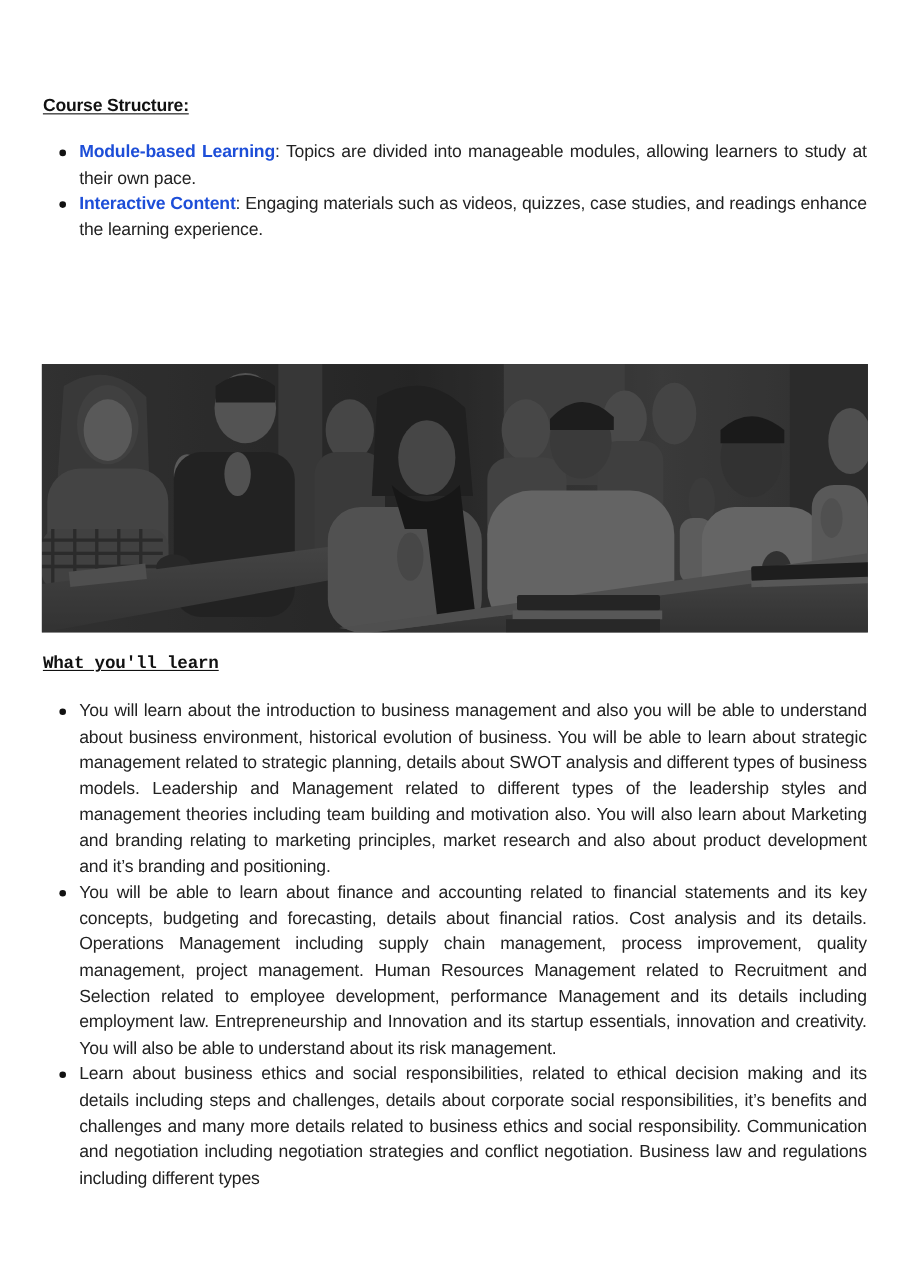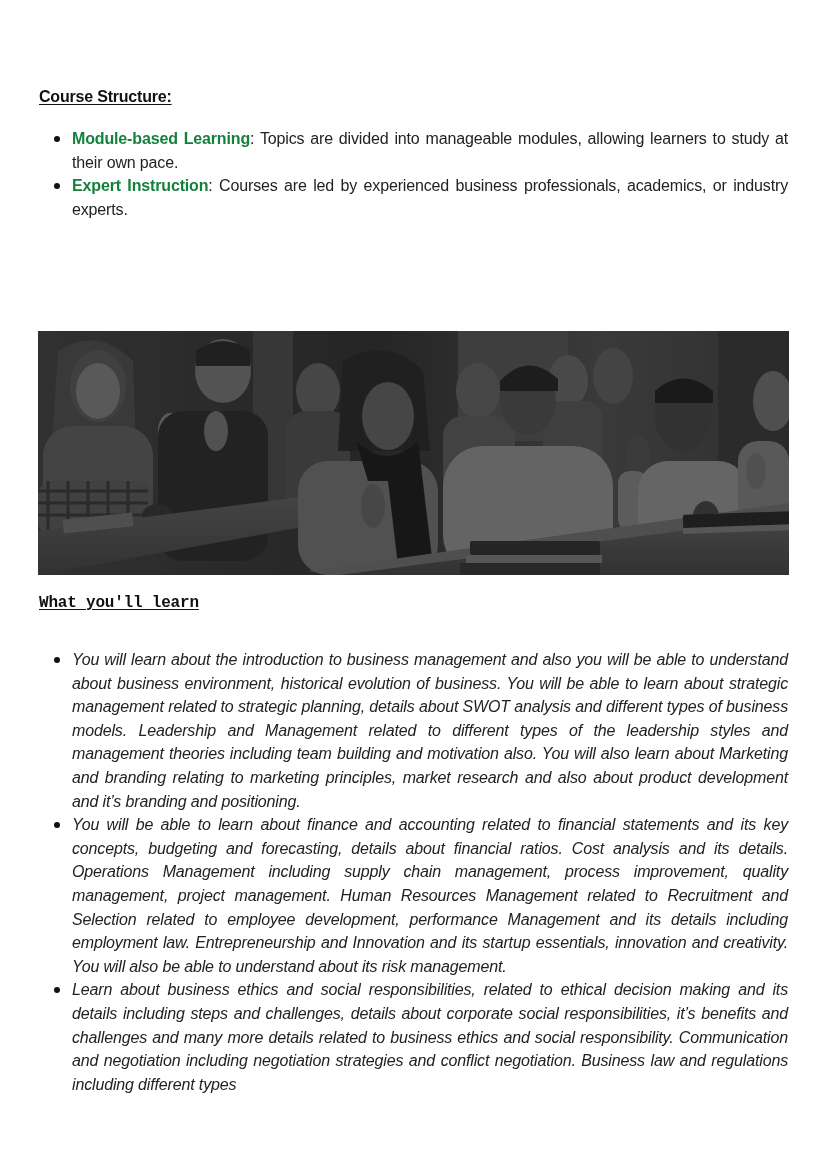--- a/index.html
+++ b/index.html
@@ -56,24 +56,24 @@
       position: absolute;
       left: -18px;
       top: 9px;
       width: 6px;
       height: 6px;
       border-radius: 50%;
       background: #111111;
     }
     ul.doc-list li .term {
       font-weight: bold;
-      color: #15803d;
+      color: #1d4ed8;
     }
     #list-course { top: 127px; }
-    #list-learn { top: 648px; font-style: italic; }
+    #list-learn { top: 635px; }
 
     .photo {
       position: absolute;
       left: 38px;
       top: 331px;
       width: 751px;
       height: 244px;
       background: #3a3a3a;
       overflow: hidden;
     }
@@ -84,21 +84,21 @@
 
 <div class="page">
 
   <h2 id="h-course" class="section-heading">Course Structure:</h2>
 
   <ul id="list-course" class="doc-list">
     <li>
       <span class="bullet"></span><span class="term">Module-based Learning</span><span>: Topics are divided into manageable modules, allowing learners to study at their own pace.</span>
     </li>
     <li>
-      <span class="bullet"></span><span class="term">Expert Instruction</span><span>: Courses are led by experienced business professionals, academics, or industry experts.</span>
+      <span class="bullet"></span><span class="term">Interactive Content</span><span>: Engaging materials such as videos, quizzes, case studies, and readings enhance the learning experience.</span>
     </li>
   </ul>
 
   <div class="photo" aria-label="Darkened grayscale photo of smiling students seated at classroom desks giving thumbs up">
     <svg width="751" height="244" viewBox="0 0 751 244" xmlns="http://www.w3.org/2000/svg">
       <defs>
         <linearGradient id="bg" x1="0" y1="0" x2="1" y2="0">
           <stop offset="0" stop-color="#3c3c3c"></stop>
           <stop offset="0.45" stop-color="#2a2a2a"></stop>
           <stop offset="0.75" stop-color="#4a4a4a"></stop>

